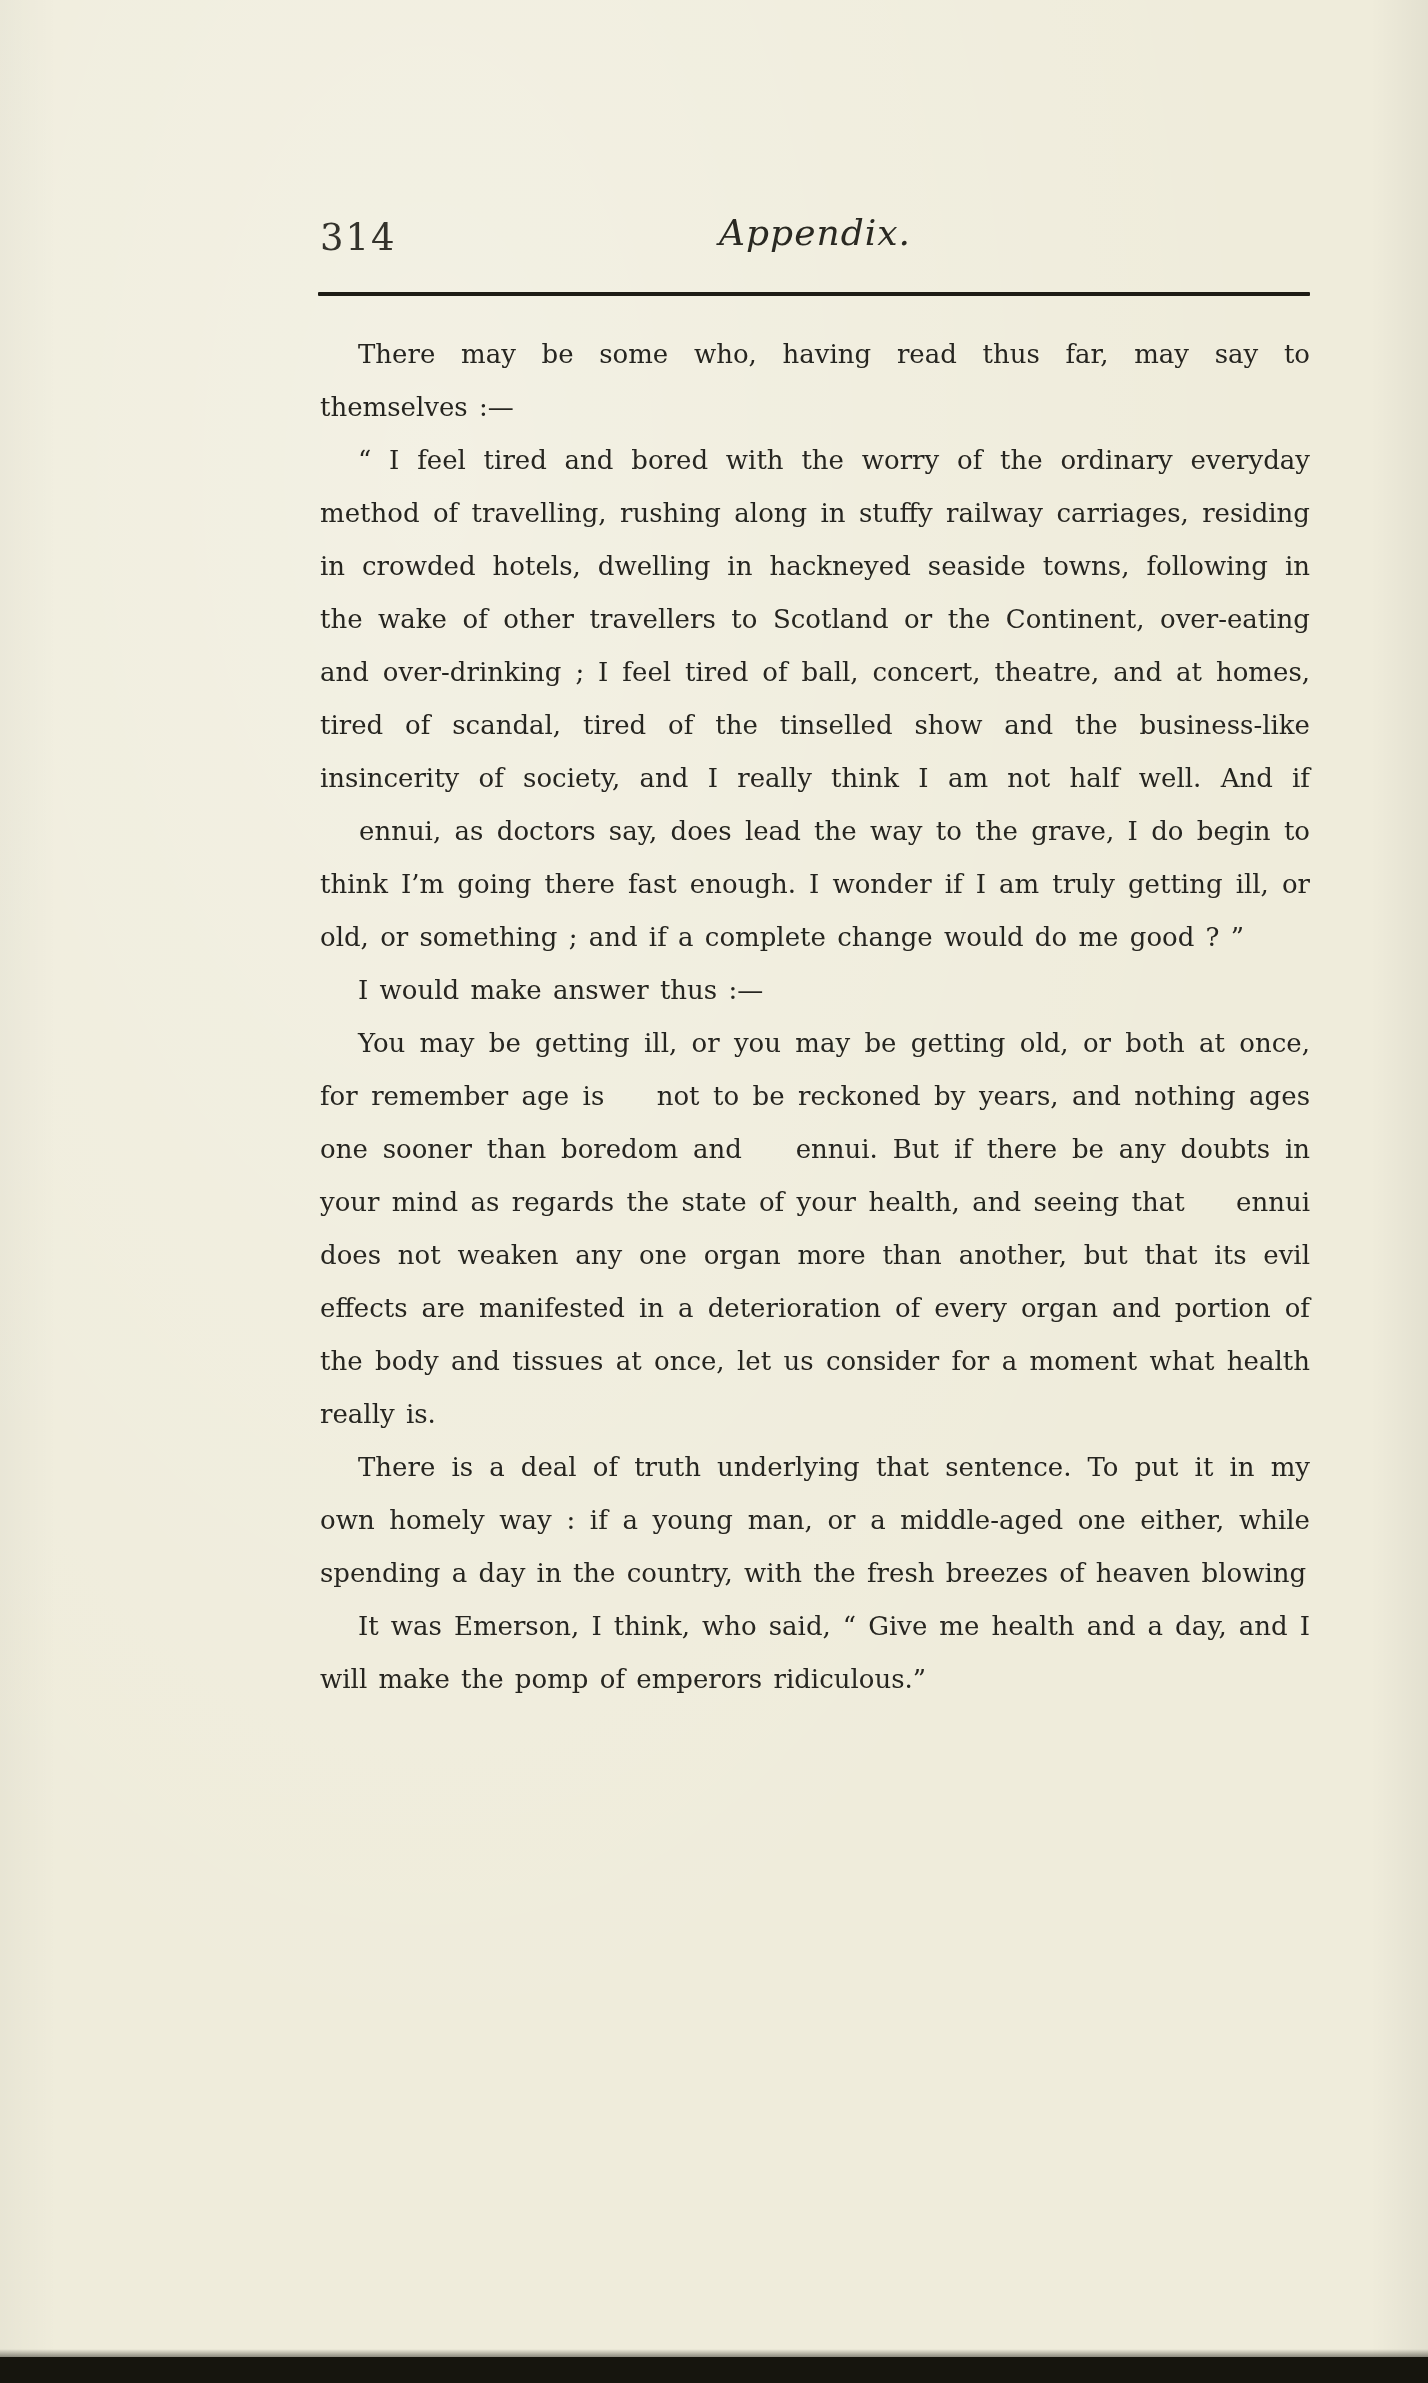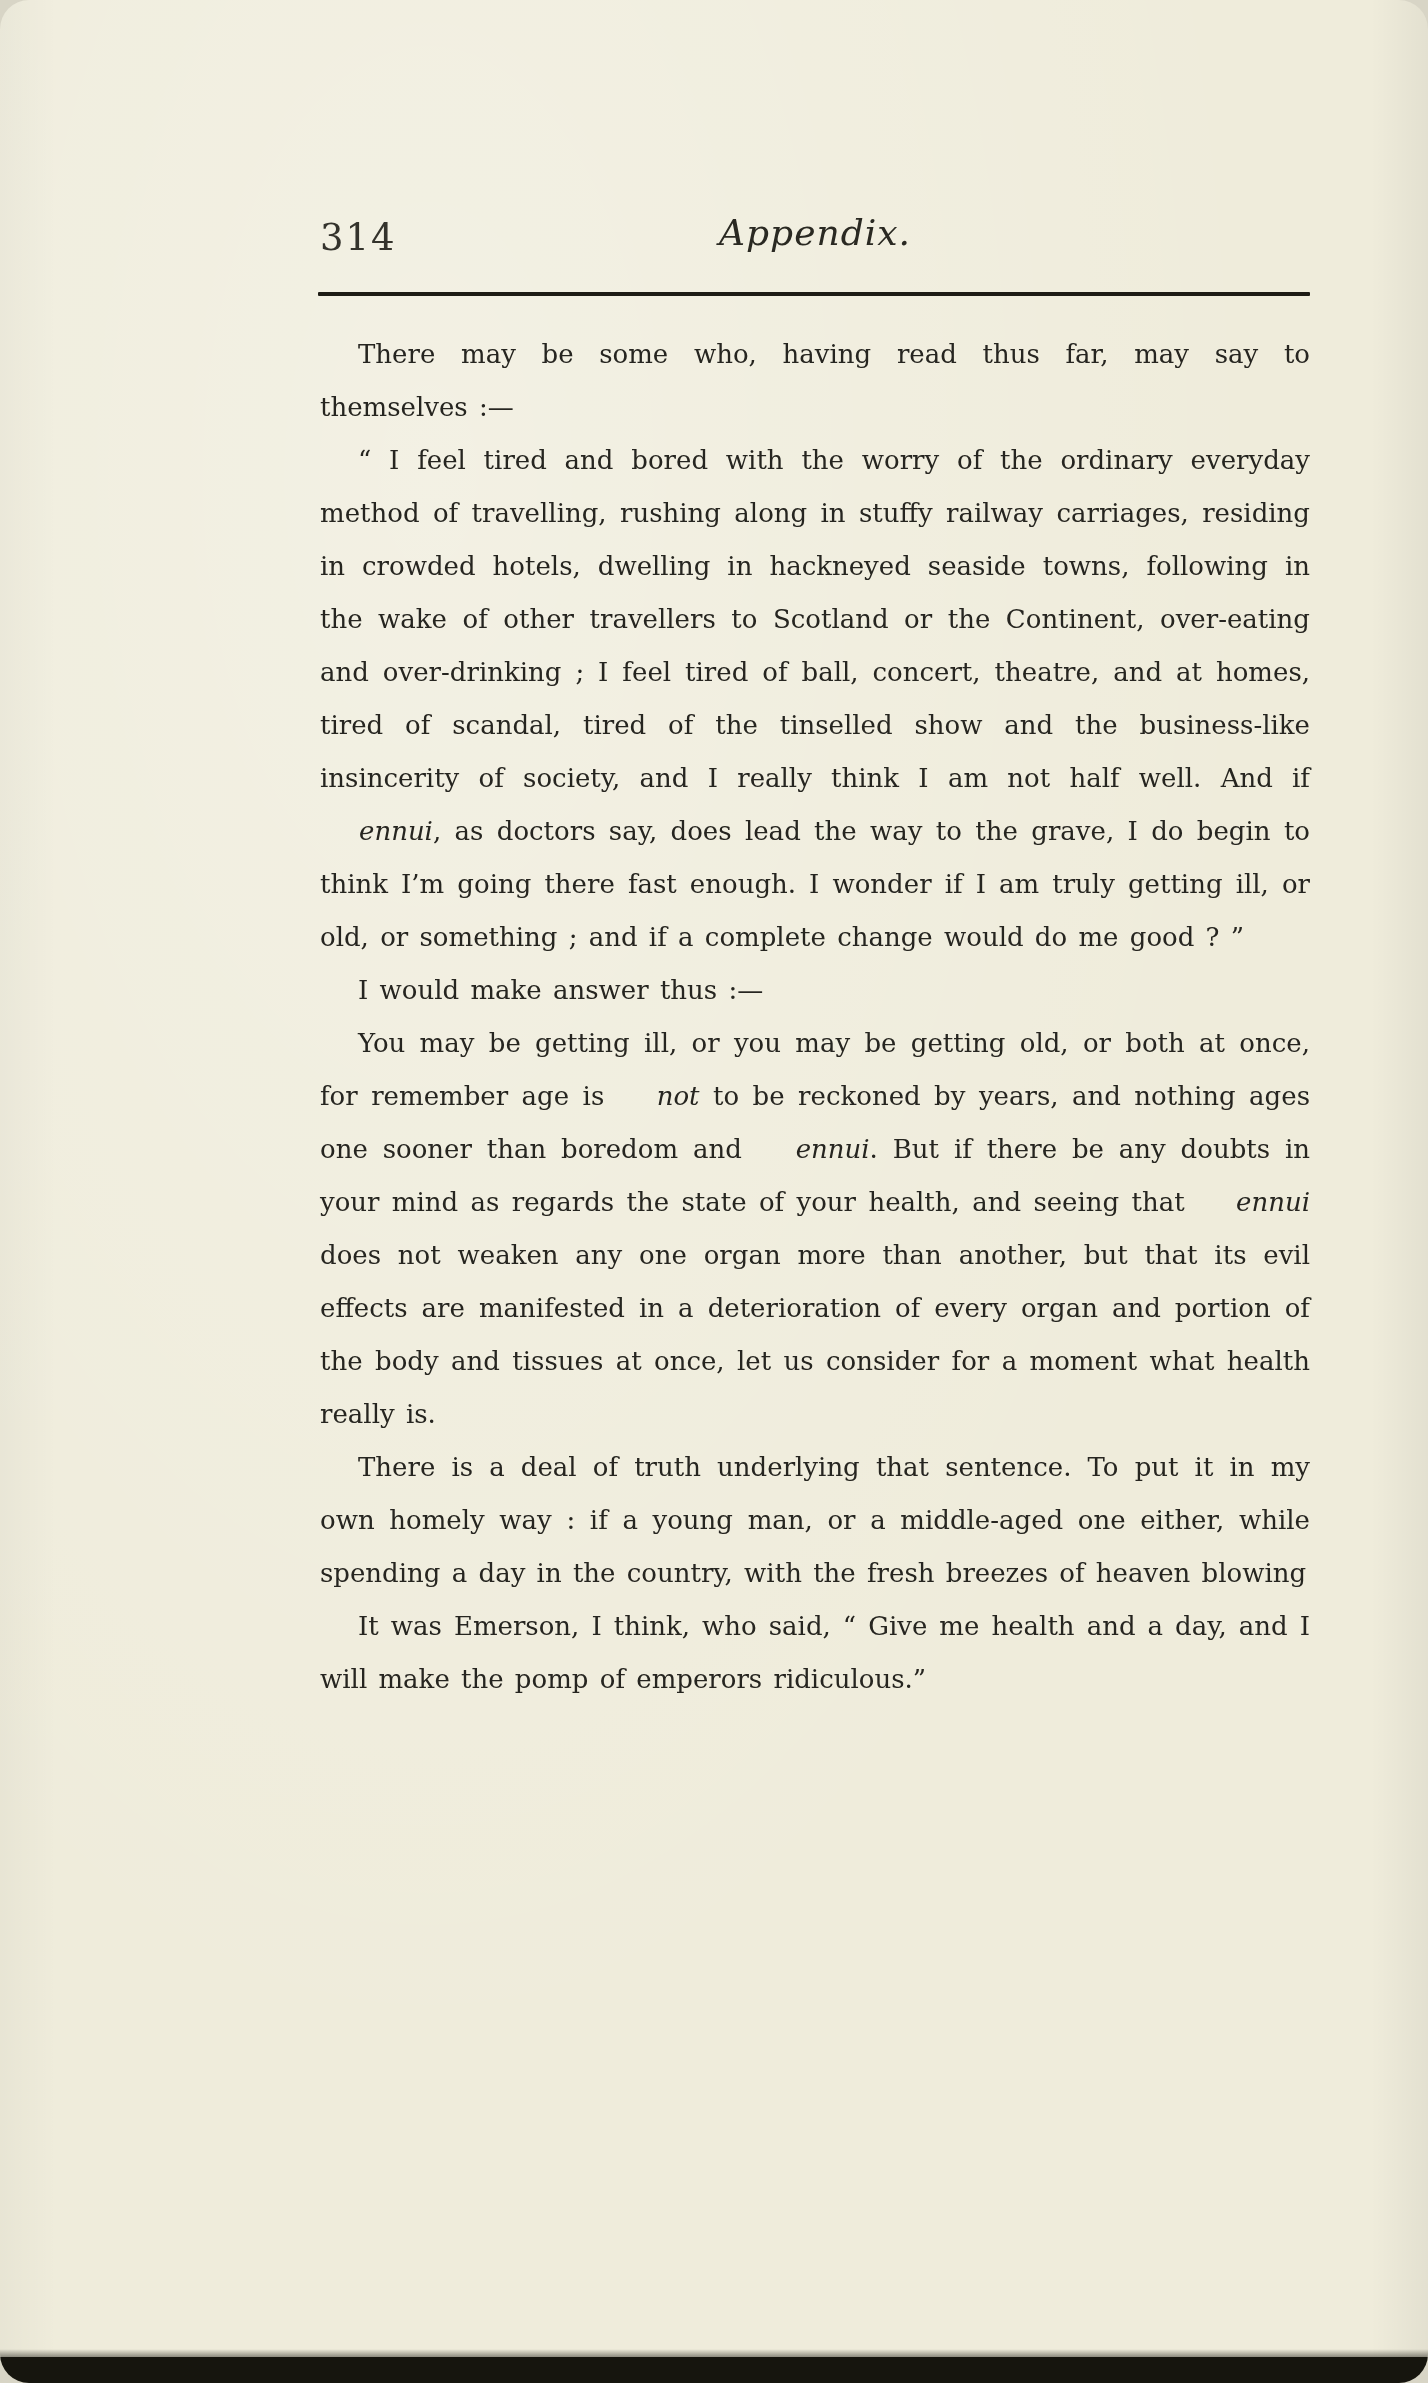--- a/index.html
+++ b/index.html
@@ -14,21 +14,20 @@
     width:1428px;
     height:2383px;
     margin:0 auto;
     background:var(--paper);
     background-image:
       radial-gradient(ellipse at 30% 20%, rgba(255,255,255,0.25), rgba(0,0,0,0) 60%),
       linear-gradient(90deg, rgba(0,0,0,0.03) 0%, rgba(0,0,0,0) 4%, rgba(0,0,0,0) 96%, rgba(0,0,0,0.05) 100%);
     overflow:hidden;
     font-family:"DejaVu Serif","Liberation Serif",serif;
     color:var(--ink);
-    border-radius:29px;
   }
   .header{
     position:absolute;
     top:212px;
     left:320px;
     width:990px;
     height:60px;
   }
   .page-number{
     position:absolute;
@@ -68,21 +67,20 @@
     text-align:justify;
     word-spacing:3px;
   }
   .text-block p{
     margin:0;
   }
   .text-block p.indent{
     text-indent:38px;
   }
   .text-block .i{
-    font-style:italic;
     margin-left:39px;
   }
   .bottom-strip{
     position:absolute;
     left:0;
     bottom:0;
     width:100%;
     height:26px;
     background:var(--strip);
   }

